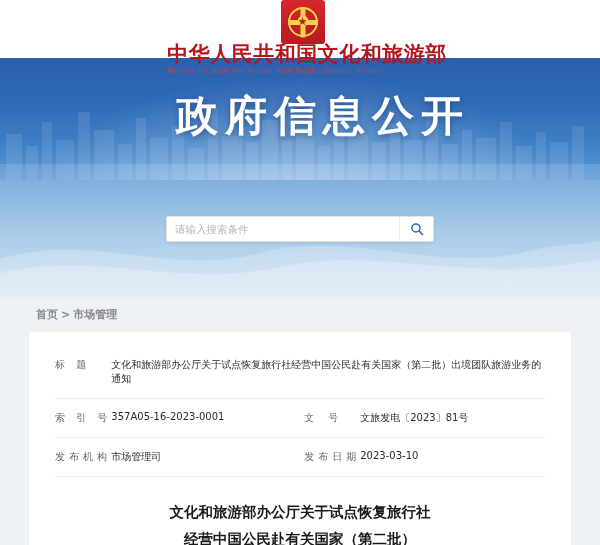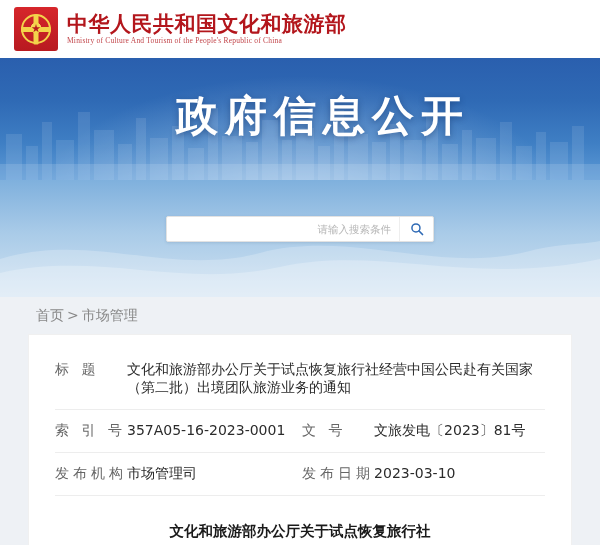--- a/index.html
+++ b/index.html
@@ -15,20 +15,21 @@
 
   
   .topbar {
     position: relative;
     height: 58px;
     background: #ffffff;
     display: flex;
     align-items: center;
     padding-left: 14px;
     z-index: 5;
+    flex-direction: column;
   }
   .emblem {
     width: 44px; height: 44px;
     border-radius: 3px;
     background: linear-gradient(180deg,#d6262b 0%, #b81a20 100%);
     position: relative;
     flex: 0 0 auto;
     margin-right: 9px;
     overflow: hidden;
   }
@@ -132,71 +133,71 @@
   .searchbox input {
     flex: 1 1 auto;
     height: 29px;
     border: 0;
     outline: none;
     padding: 0 8px;
     font-size: 10.5px;
     color: #333;
     font-family: "DejaVu Sans", sans-serif;
     background: transparent;
-    text-align: right;
   }
   .searchbox input::placeholder { color: #b7b7b7; }
   .search-btn {
     width: 34px; height: 24px;
     display: flex; align-items: center; justify-content: center;
     border-left: 1px solid #eee;
     cursor: pointer;
   }
   .search-btn svg { display: block; }
 
   
   .content {
     position: relative;
     background: #eef1f5;
     height: 248px;
     padding: 0;
   }
   .breadcrumb {
     padding: 10px 0 9px 36px;
-    font-size: 14px;
+    font-size: 11px;
     color: #888;
     font-family: "DejaVu Sans", sans-serif;
+    font-weight: bold;
   }
   .breadcrumb .sep { margin: 0 3px; }
 
   .card {
     margin: 0 28px;
     background: #ffffff;
     min-height: 214px;
     padding: 20px 26px 0 26px;
     border: 1px solid #f0f0f0;
     border-bottom: 0;
   }
 
   table.meta {
     width: 100%;
     border-collapse: collapse;
-    font-size: 14px;
+    font-size: 10px;
     color: #333;
     font-family: "DejaVu Sans", sans-serif;
   }
   table.meta td { padding: 6px 0; vertical-align: top; }
   td.k {
     width: 52px;
     color: #666;
     letter-spacing: 4px;
     white-space: nowrap;
   }
   td.v { color: #2b2b2b; padding-right: 10px; }
-  td.k2 { width: 52px; color: #666; letter-spacing: 4px; white-space: nowrap; }
+  td.k2 { width: 52px; color: #666; letter-spacing: 4px; white-space: nowrap; font-family: Liberation Mono, monospace; }
   .meta-sep { height: 1px; background: #ededed; }
 
   .doc-title {
     margin-top: 16px;
     text-align: center;
     font-size: 14.5px;
     font-weight: bold;
     color: #1a1a1a;
     line-height: 1.85;
     font-family: "DejaVu Sans", sans-serif;

